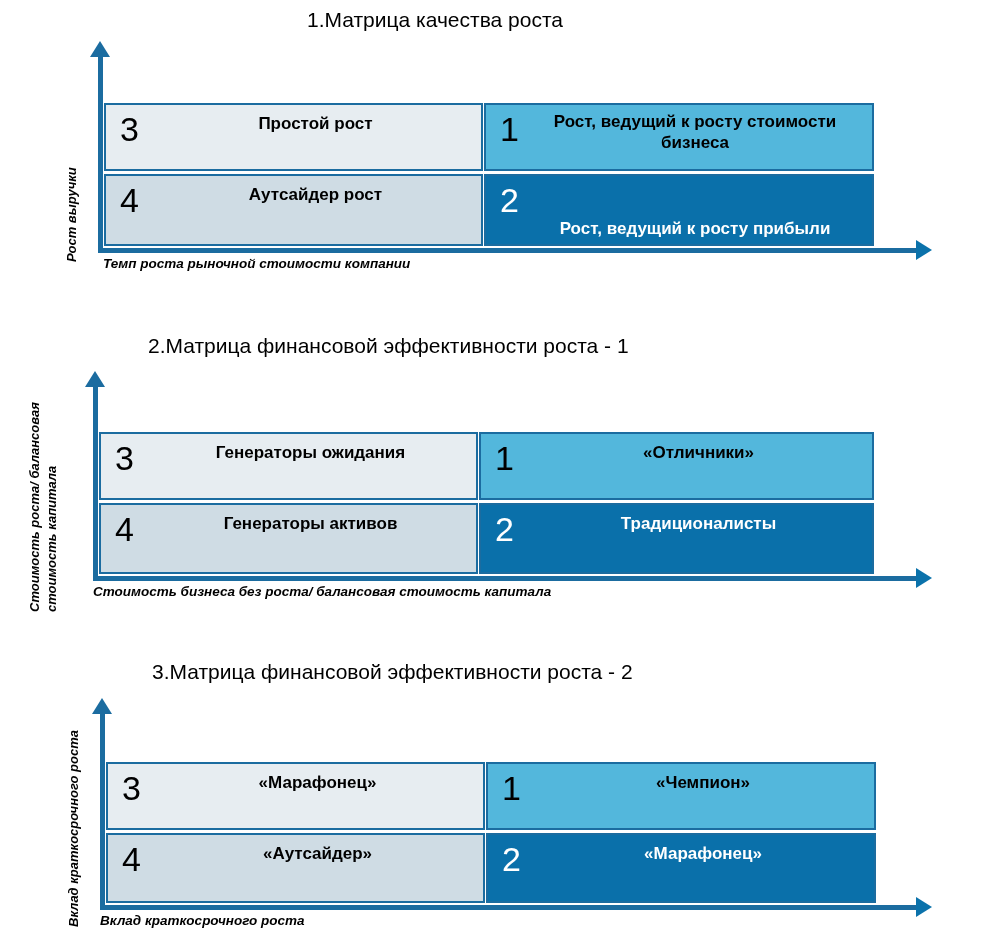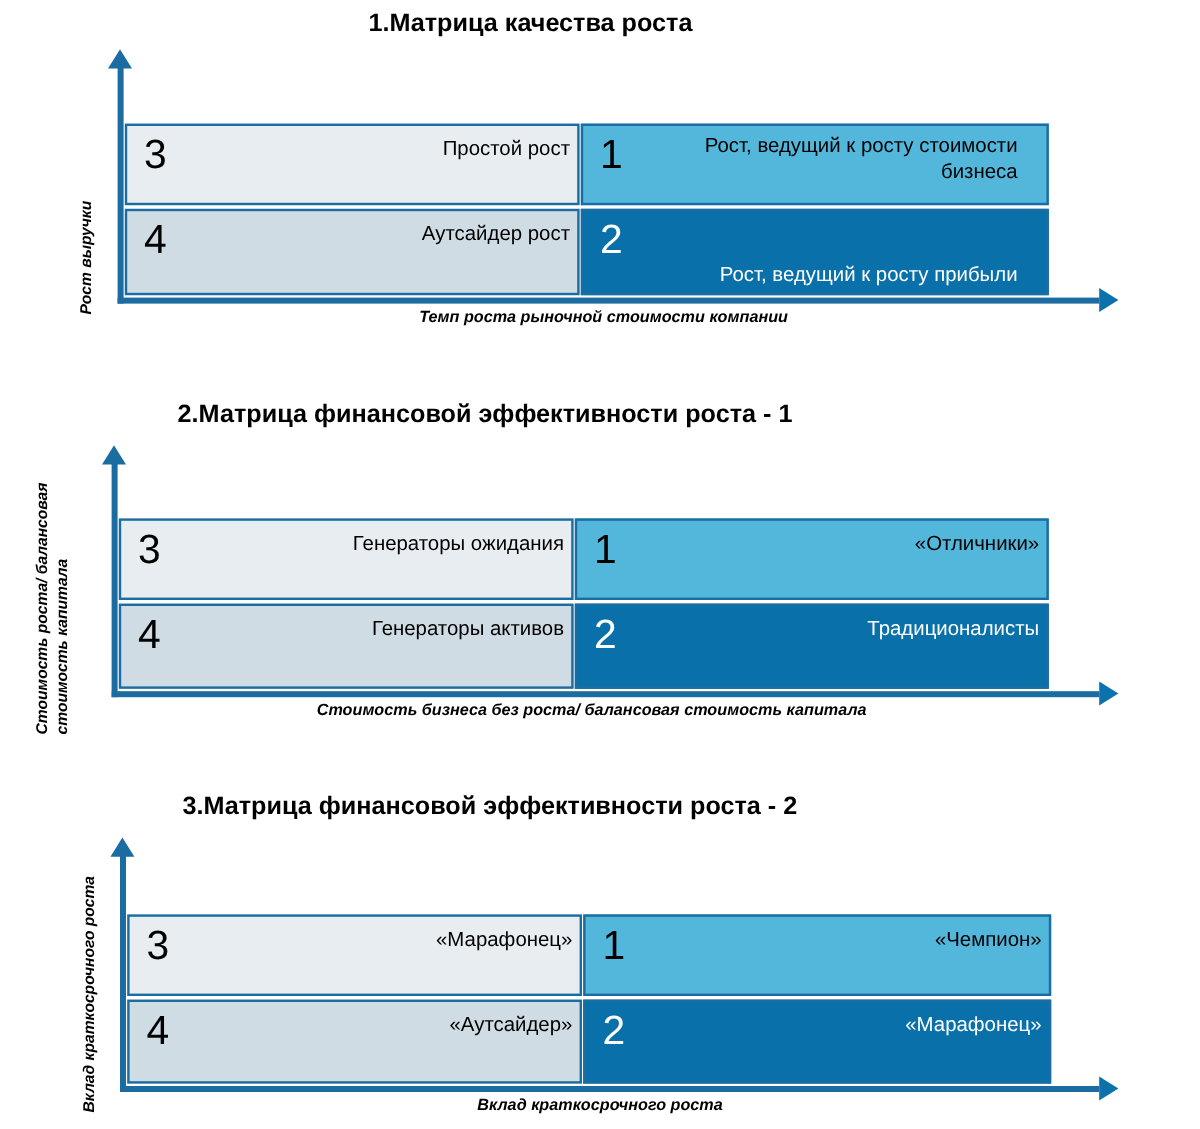--- a/index.html
+++ b/index.html
@@ -11,21 +11,21 @@
     overflow: hidden;
   }
   .page { position: relative; width: 1000px; height: 941px; background:#fff; }
 
   
   .matrix { position: absolute; }
 
   .title {
     position: absolute;
     font-size: 21px;
-    font-weight: 700;
+    font-weight: 400;
     color: #000000;
     white-space: nowrap;
     letter-spacing: 0px;
   }
 
   
   .axis-v {
     position: absolute;
     width: 5px;
     background: #1B6CA0;
@@ -63,21 +63,21 @@
     text-align: left;
     line-height: 17px;
   }
   .xlabel {
     position: absolute;
     font-size: 13.5px;
     font-weight: bold;
     font-style: italic;
     color: #000;
     white-space: nowrap;
-    text-align: center;
+    text-align: left;
   }
 
   
   .cell {
     position: absolute;
     border: 2px solid #1B6CA0;
     display: block;
   }
   .cell .num {
     position: absolute;
@@ -86,22 +86,22 @@
     font-size: 34px;
     font-weight: 400;
     line-height: 40px;
   }
   .cell .lab {
     position: absolute;
     left: 50px;
     right: 6px;
     top: 8px;
     font-size: 17px;
-    font-weight: normal;
-    text-align: right;
+    font-weight: bold;
+    text-align: center;
     line-height: 21px;
   }
   .cell.two-line .lab { top: 6px; }
 
   .q3 { background: #E7EDF1; }
   .q4 { background: #CFDCE4; }
   .q1 { background: #53B7DC; }
   .q2 { background: #0A70AA; }
 
   .q3 .num, .q3 .lab, .q4 .num, .q4 .lab, .q1 .num, .q1 .lab { color: #000000; }

